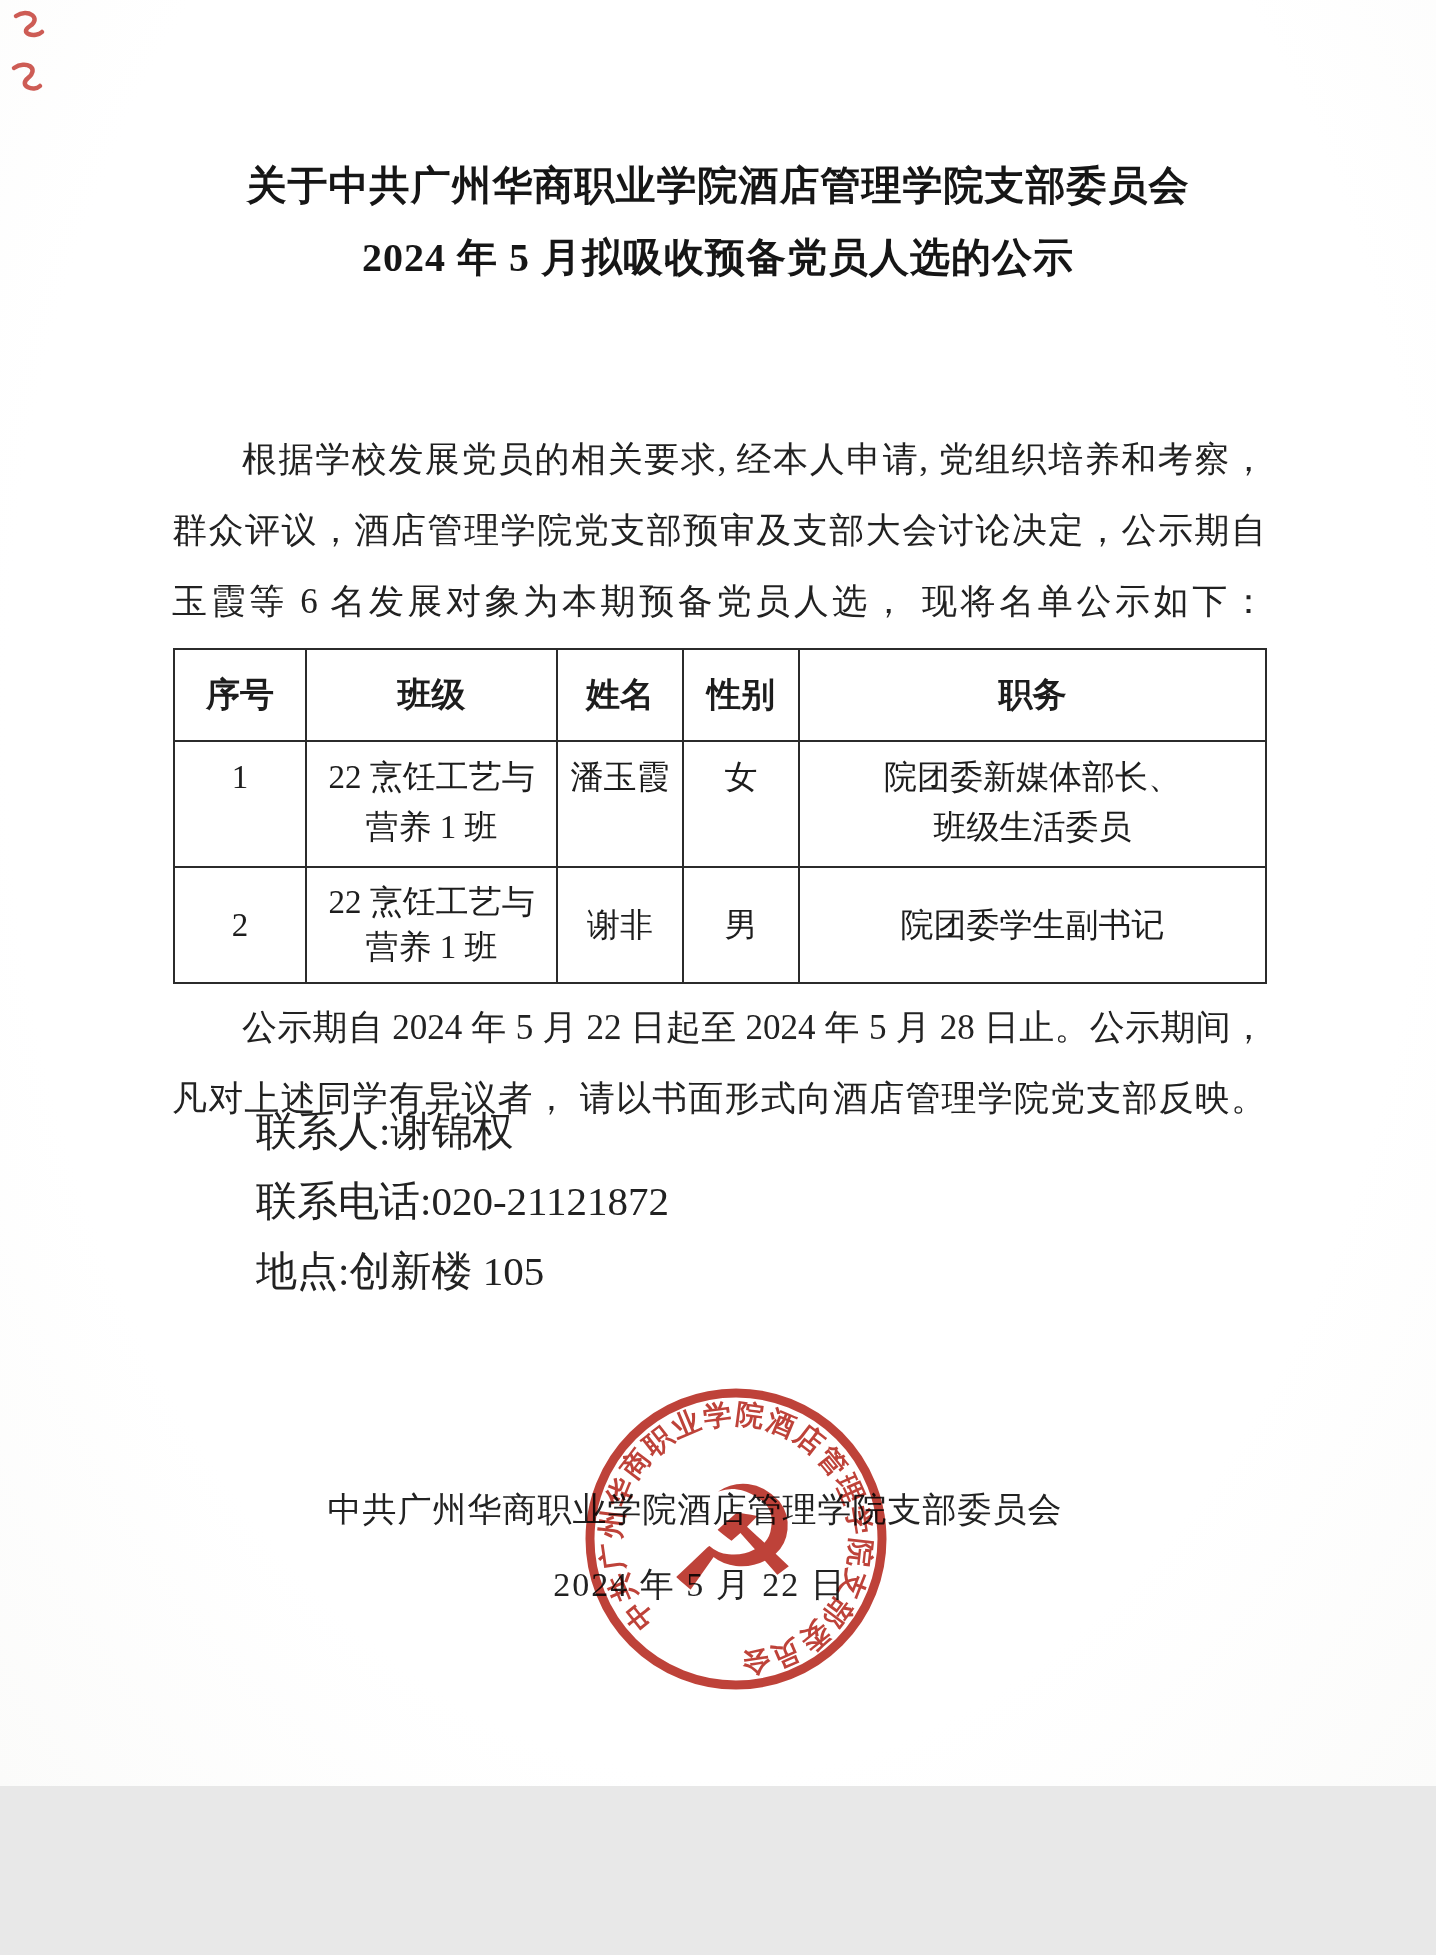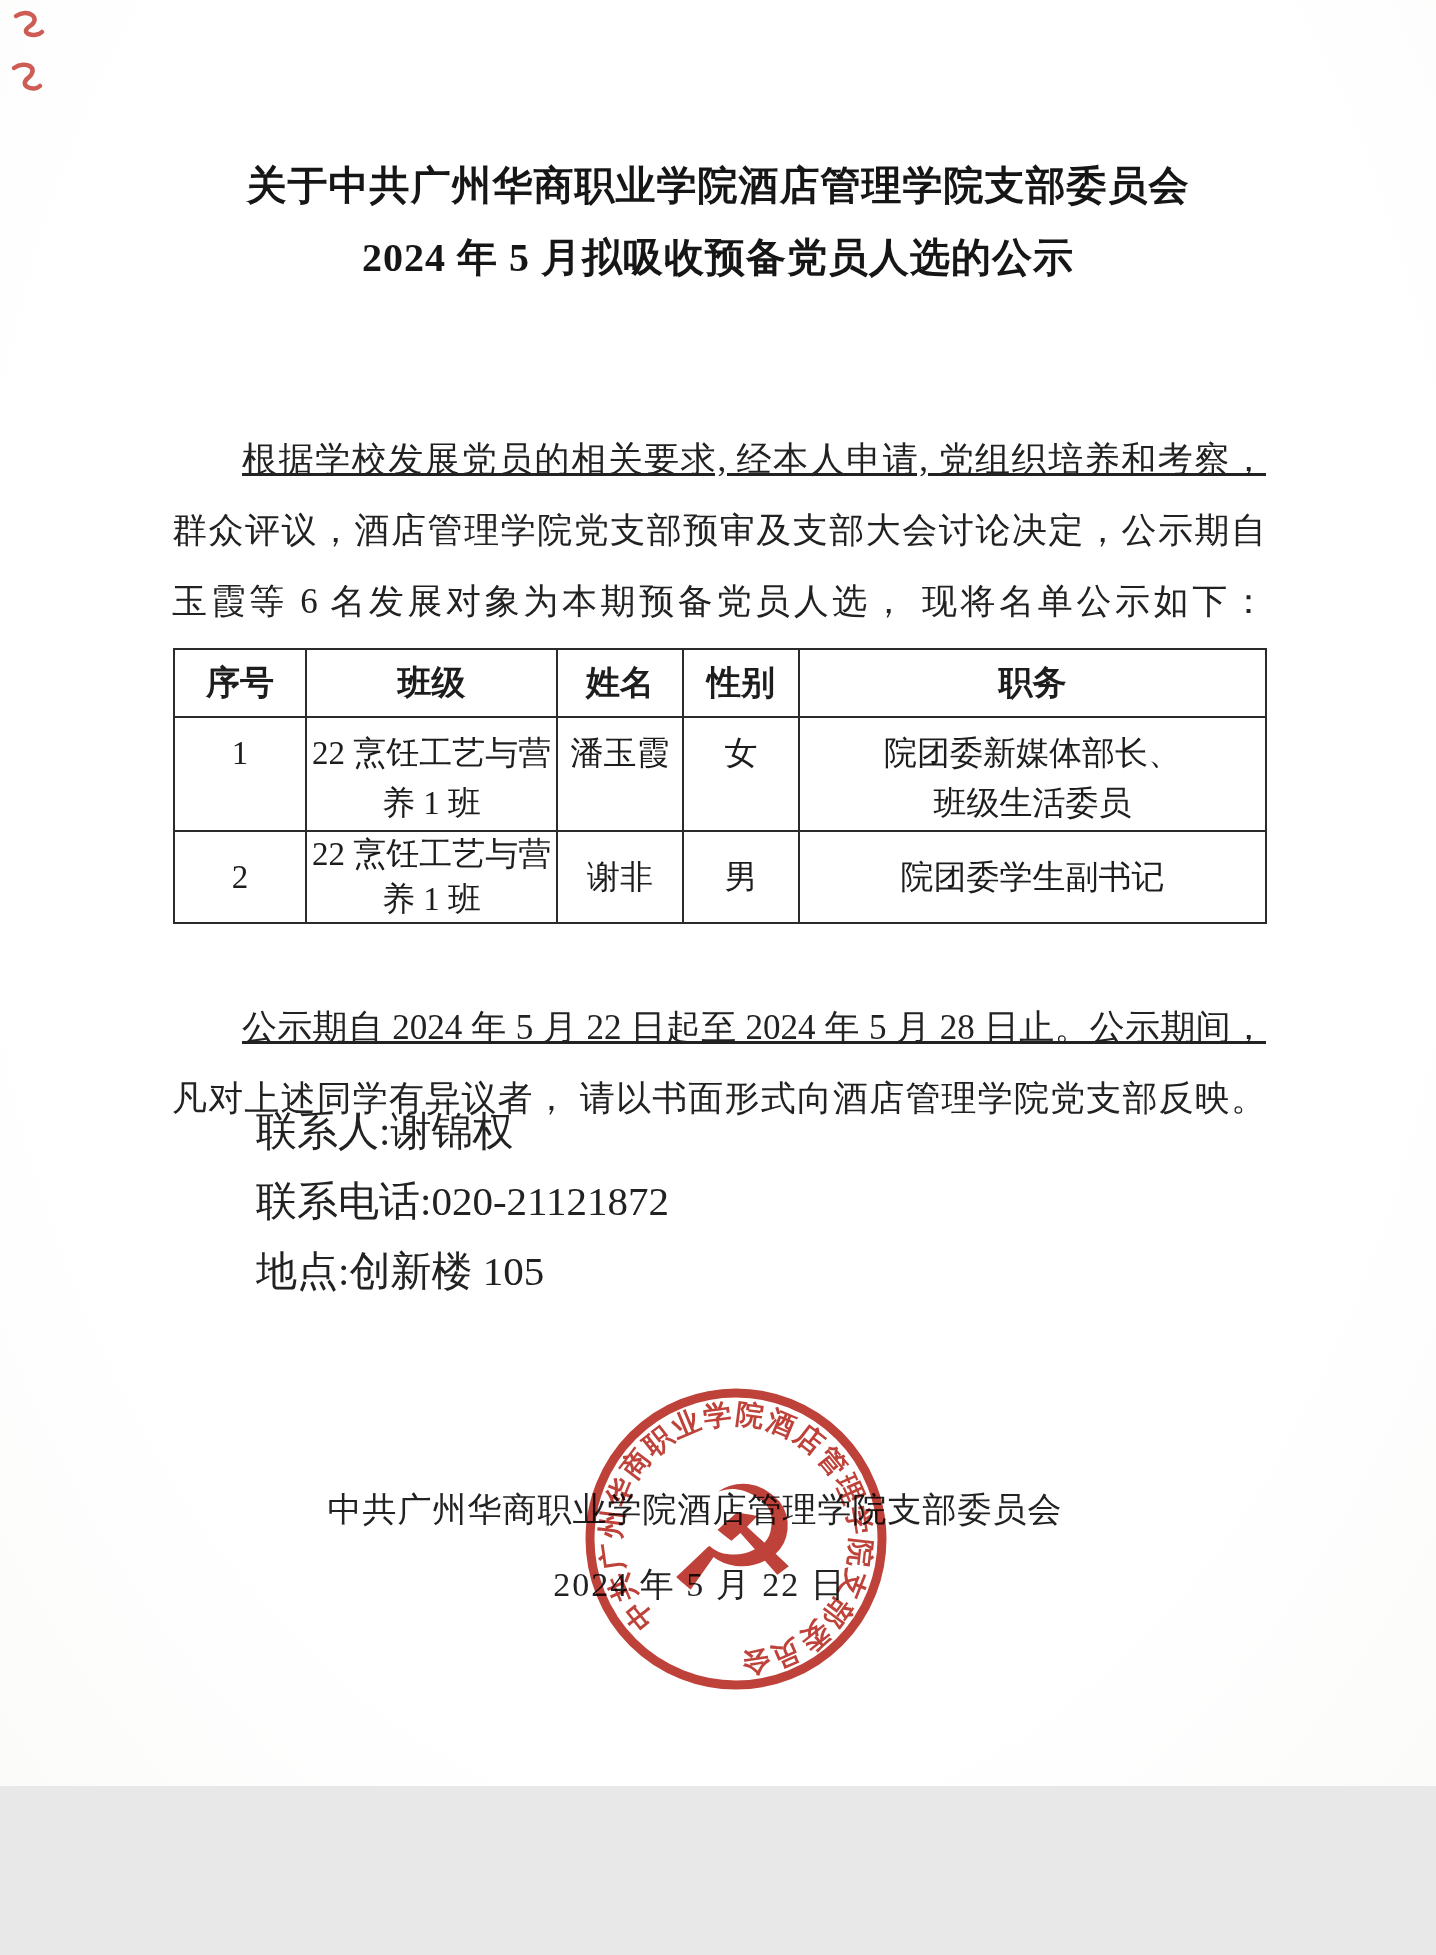--- a/index.html
+++ b/index.html
@@ -10,28 +10,28 @@
     color:#1c1c1c;overflow:hidden;
   }
   .title{
     position:absolute;top:150px;left:0;width:100%;text-align:center;
     font-size:40px;font-weight:700;line-height:72px;letter-spacing:1px;color:#161616;
   }
   .bodyblock{position:absolute;left:172px;width:1094px;font-size:35px;line-height:71px;color:#222;}
   .p1{top:424px;}
   .p2{top:992px;}
   .jline{text-align:justify;text-align-last:justify;}
-  .indent{text-indent:70px;text-decoration:underline;}
+  .indent{text-indent:70px;}
   .contact{position:absolute;left:256px;top:1096px;font-size:41px;line-height:70px;color:#222;}
   .contact div{white-space:nowrap;}
   table.roster{
     position:absolute;left:173px;top:648px;width:1094px;
     border-collapse:collapse;table-layout:fixed;font-size:33px;color:#1d1d1d;
   }
-  table.roster th,table.roster td{border:2px solid #2b2b2b;text-align:center;padding:0;}
+  table.roster th,table.roster td{border:2px solid #2b2b2b;text-align:center;padding:12px;}
   table.roster th{height:66px;font-weight:700;font-size:34px;}
   tr.r1 td{height:102px;vertical-align:top;padding-top:10px;line-height:50px;}
   tr.r2 td{height:82px;vertical-align:middle;}
   .col-no{width:132px;} .col-class{width:251px;} .col-name{width:126px;}
   .col-gender{width:116px;} .col-pos{width:467px;}
   .sig-org{position:absolute;top:1487px;left:149px;width:1092px;text-align:center;font-size:34px;color:#222;letter-spacing:1px;}
   .sig-date{position:absolute;top:1562px;left:154px;width:1092px;text-align:center;font-size:34px;color:#222;letter-spacing:2px;}
   .stamp{position:absolute;left:575px;top:1378px;width:322px;height:322px;mix-blend-mode:multiply;opacity:.92;}
   .corner-marks{position:absolute;left:6px;top:6px;opacity:.8;}
 </style>

